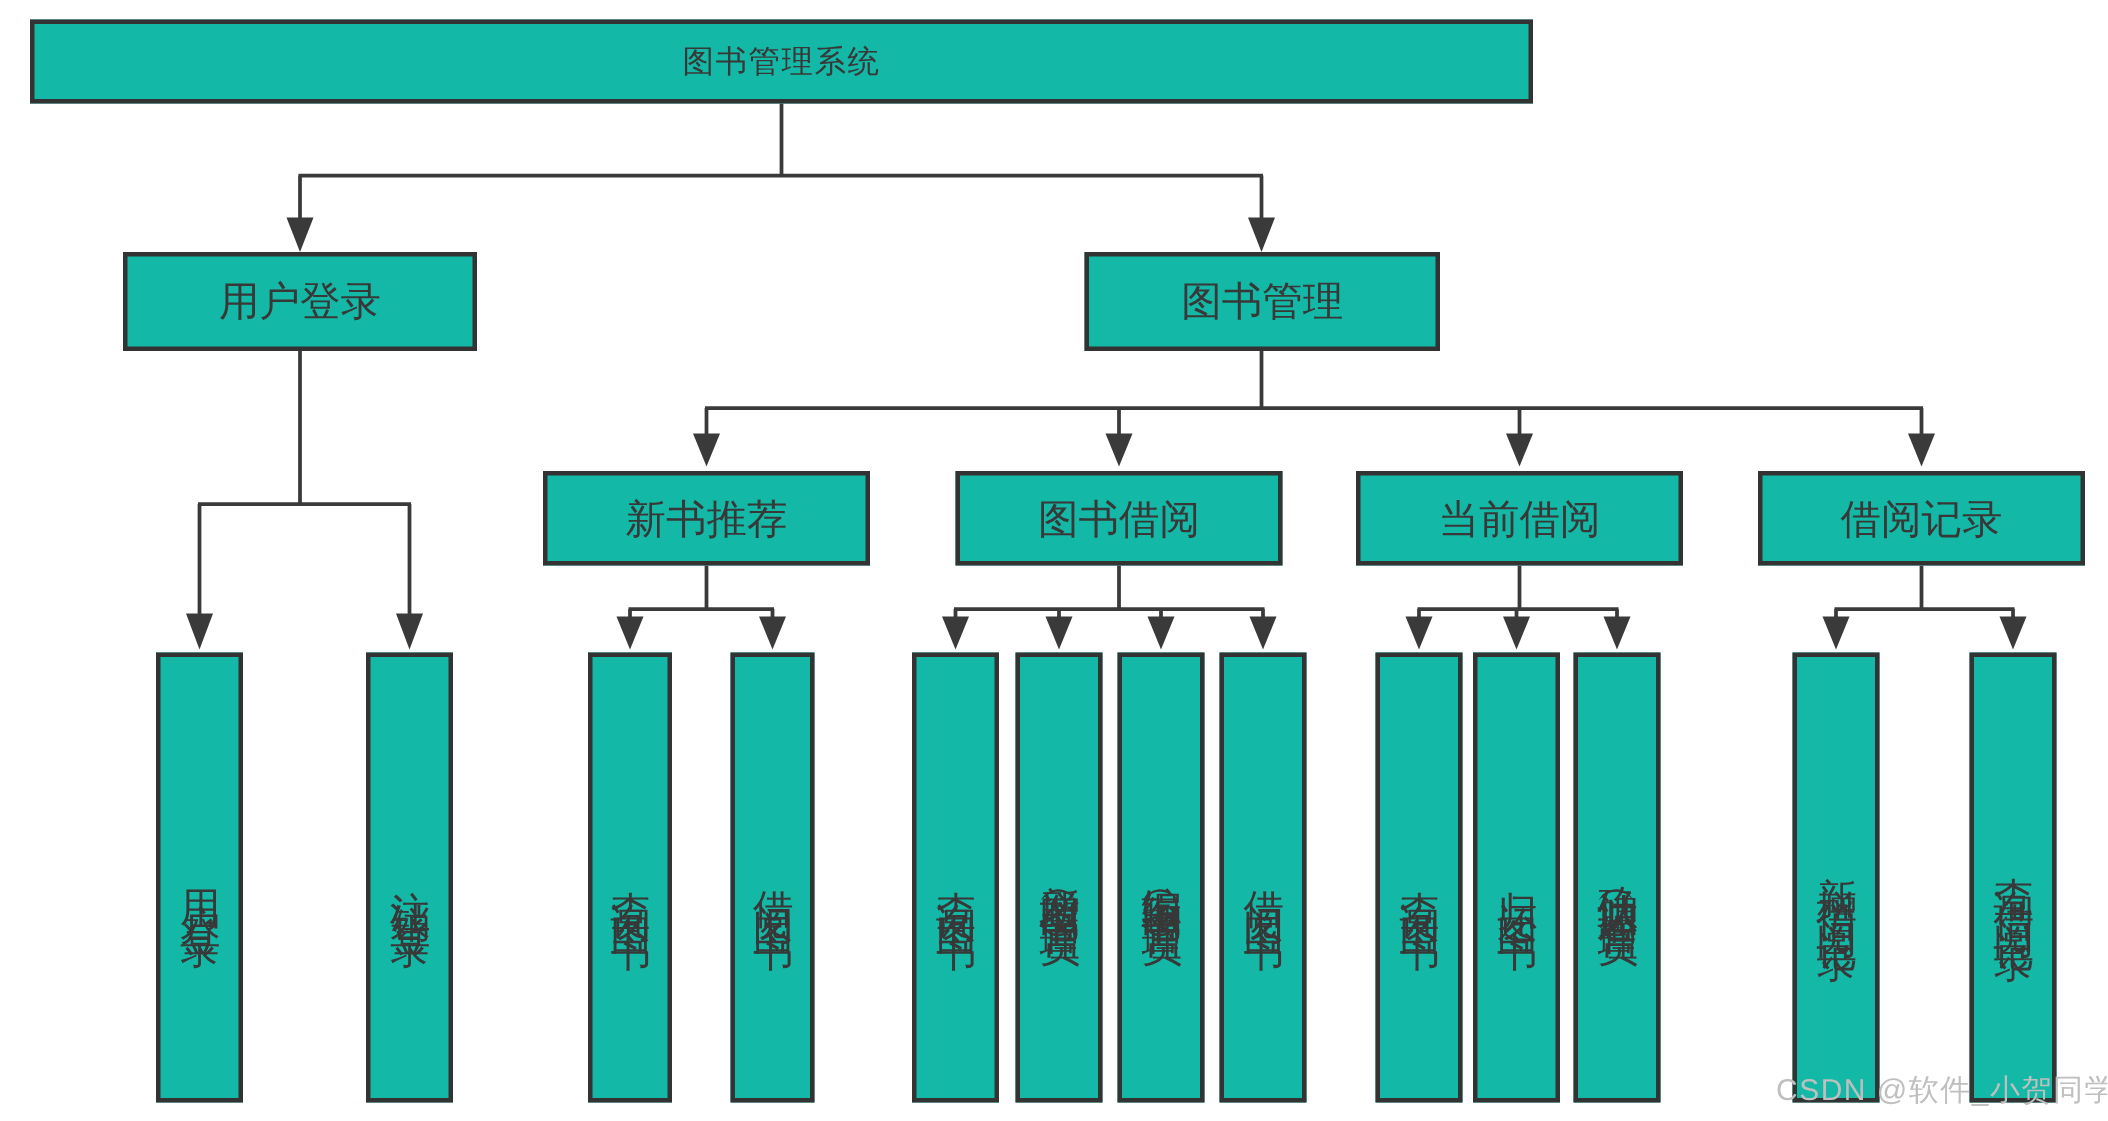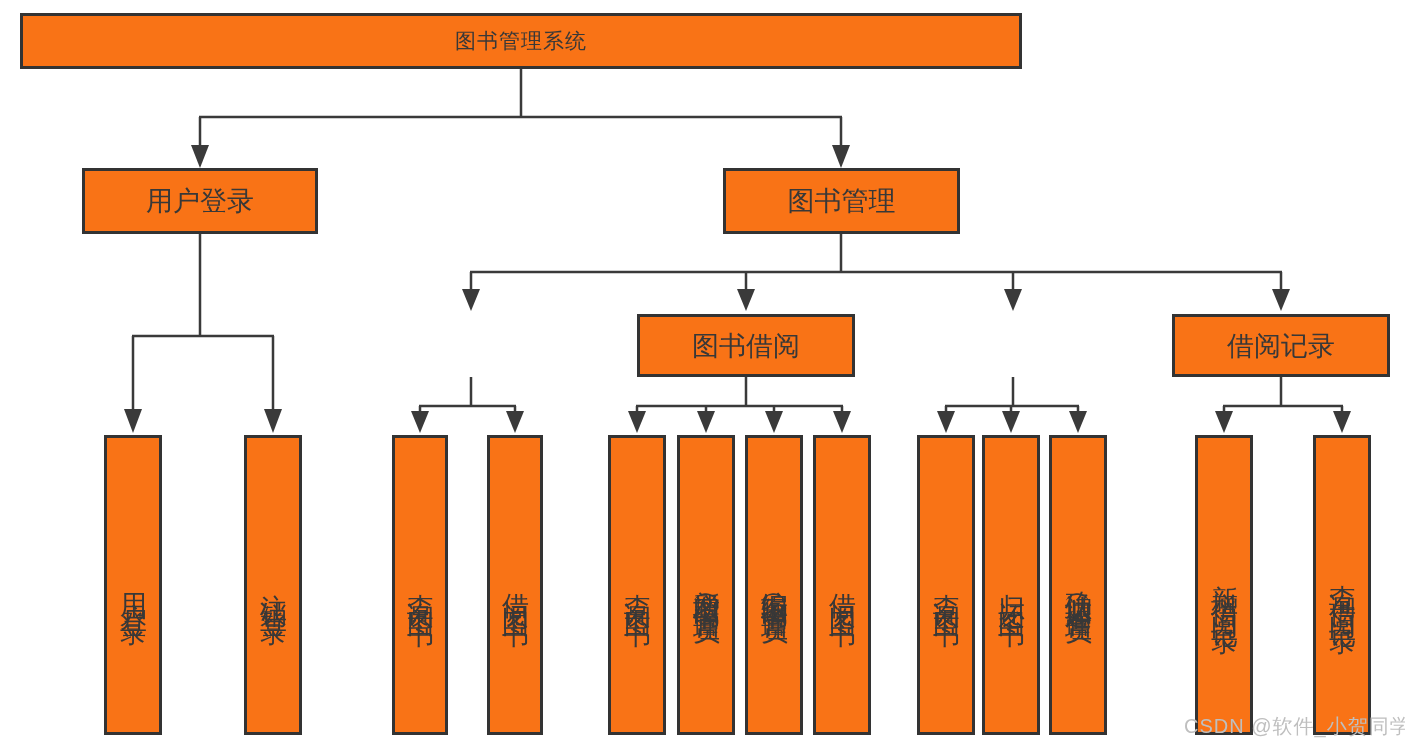--- a/index.html
+++ b/index.html
@@ -2,21 +2,21 @@
 <html><head>
 <meta charset="utf-8">
 <style>
   html,body { margin:0; padding:0; background:#ffffff; }
   .stage {
     position:relative; width:1405px; height:747px; background:#ffffff;
     font-family:"Liberation Sans", sans-serif; overflow:hidden;
   }
   .connectors { position:absolute; left:0; top:0; width:1405px; height:747px; pointer-events:none; }
   .node {
-    position:absolute; box-sizing:border-box; background:#f97316;
+    position:absolute; box-sizing:border-box; background:#14b8a6;
     border:3px solid #333333; color:#383838;
     display:flex; align-items:center; justify-content:center;
     text-align:center; white-space:nowrap;
   }
   .root  { left:20px;  top:13px;  width:1002px; height:56px; font-size:21px; letter-spacing:1px; }
   .lvl2  { top:168px; height:66px; font-size:27px; }
   .lvl3  { top:314px; height:63px; font-size:27px; }
   .leaf  { top:435px; height:300px; width:58px; font-size:27px; }
   .vlabel {
     writing-mode:vertical-lr; text-orientation:mixed;
@@ -77,22 +77,28 @@
     <span>图书管理系统</span>
   </div>
 
   <div class="node lvl2" style="left:82px; width:236px;">
     <span>用户登录</span>
   </div>
   <div class="node lvl2" style="left:723px; width:237px;text-align:center;">
     <span>图书管理</span>
   </div>
 
+  <div class="node lvl3" style="left:362px; width:218px;">
+    <span>新书推荐</span>
+  </div>
   <div class="node lvl3" style="left:637px; width:218px;">
     <span>图书借阅</span>
+  </div>
+  <div class="node lvl3" style="left:904px; width:218px;">
+    <span>当前借阅</span>
   </div>
   <div class="node lvl3" style="left:1172px; width:218px;">
     <span>借阅记录</span>
   </div>
 
   <div class="node leaf" style="left:104px;">
     <span class="vlabel">用户登录</span>
   </div>
   <div class="node leaf" style="left:244px;">
     <span class="vlabel">注销登录</span>

